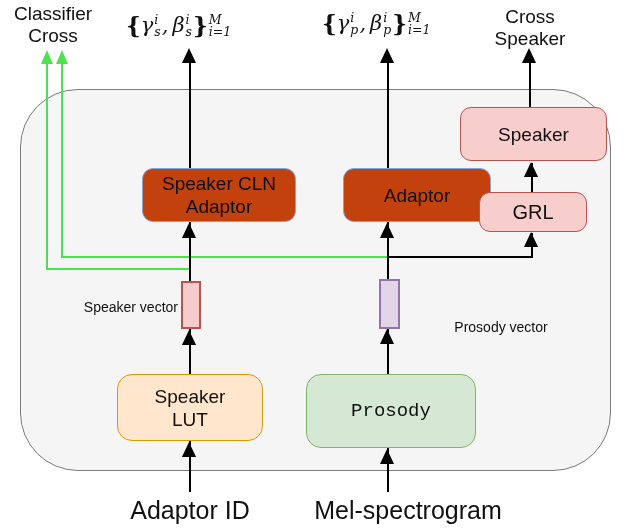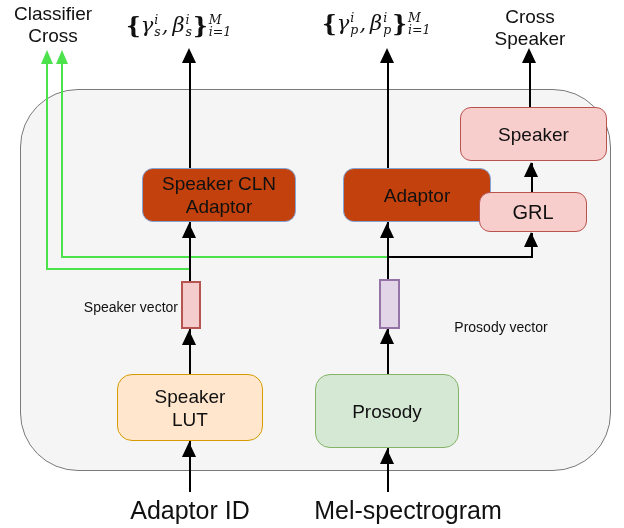--- a/index.html
+++ b/index.html
@@ -16,21 +16,21 @@
   .blue{background:#c2410c;border:1.6px solid #84a3d6;margin-left:28px;}
   .red{background:#f8cecc;border:1.6px solid #b85450;}
   .orange{background:#ffe6cc;border:1.8px solid #d79b00;border-radius:15px;}
   .green{background:#d5e8d4;border:1.8px solid #82b366;border-radius:15px;}
 
   .speaker-cln{left:114px;top:168px;width:154px;height:54px;}
   .prosody-cln{left:315px;top:168px;width:148px;height:54px;}
   .speaker-classifier{left:460px;top:107px;width:147px;height:54px;}
   .grl{left:479px;top:192px;width:108px;height:40px;font-size:20px;}
   .speaker-lut{left:117px;top:374px;width:146px;height:67px;}
-  .mel-encoder{left:315px;top:374px;width:144px;height:74px;}
+  .mel-encoder{left:306px;top:374px;width:170px;height:74px;font-family:Liberation Mono, monospace;}
 
   
   .vrect{position:absolute;box-sizing:border-box;}
   .vec-speaker{left:181px;top:281px;width:20px;height:48px;background:#f4cccc;border:2.5px solid #b85450;}
   .vec-prosody{left:379px;top:279px;width:21px;height:50px;background:#e1d5e7;border:2.5px solid #9673a6;}
 
   
   .vline,.hline{position:absolute;}
   .vline{width:2px;background:#000;}
   .hline{height:2px;background:#000;}

